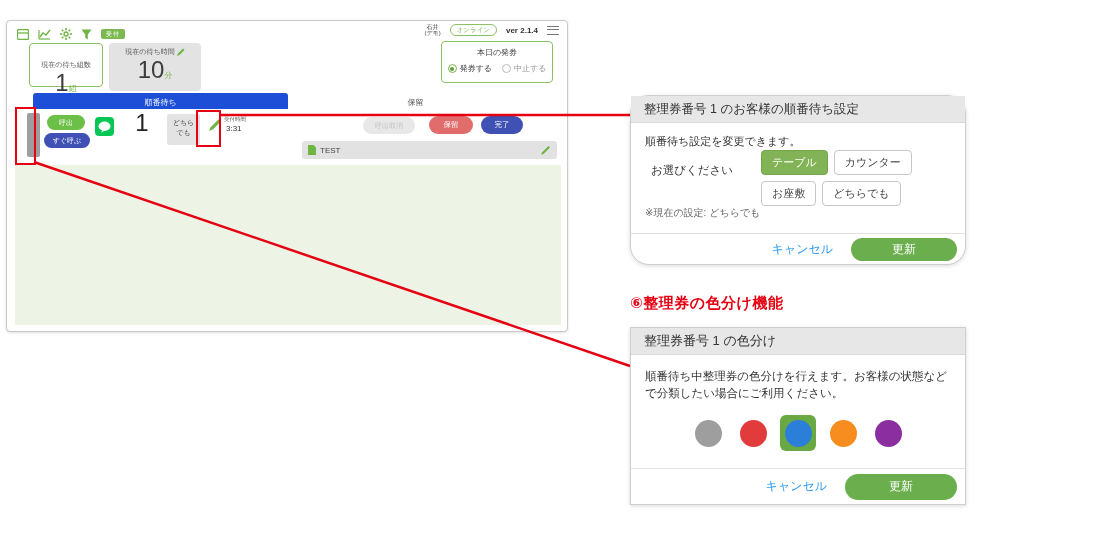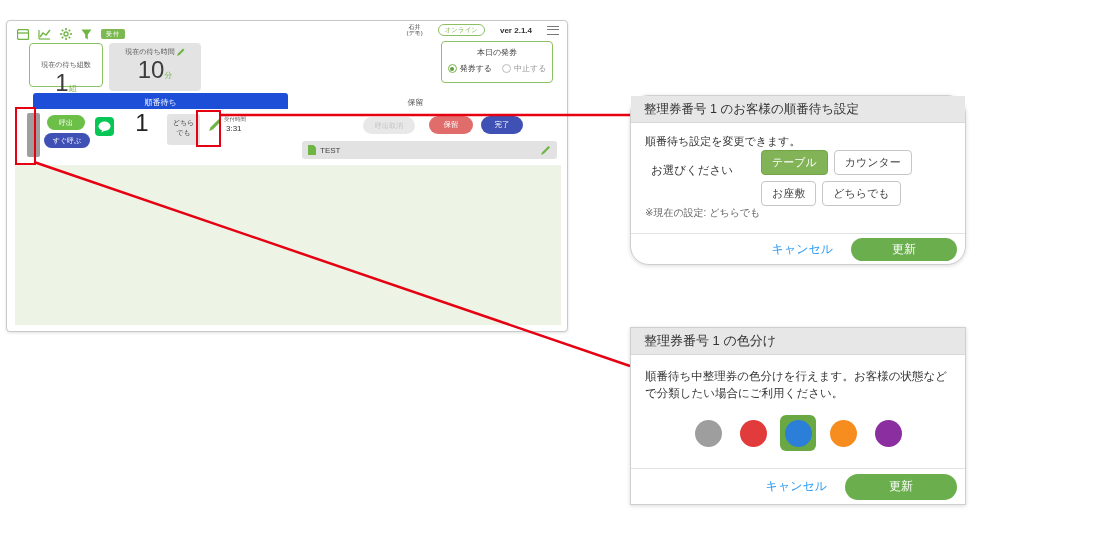--- a/index.html
+++ b/index.html
@@ -8,21 +8,21 @@
   #canvas { position:relative; width:1119px; height:548px; background:#fff; overflow:hidden; }
 
   
   .app-panel { position:absolute; left:6px; top:20px; width:562px; height:312px;
     background:#fff; border:1px solid #c9c9c9; border-radius:4px;
     box-shadow:0 1px 3px rgba(0,0,0,.12); }
   .toolbar { position:absolute; left:10px; top:5px; height:16px; display:flex; align-items:center; gap:9px; }
   .toolbar svg { display:block; }
   .tb-badge { background:#7cb950; color:#fff; font-size:6px; line-height:10px; padding:0 5px;
     border-radius:2px; letter-spacing:1px; }
-  .topright { position:absolute; right:8px; top:3px; display:flex; align-items:center; gap:15px; }
+  .topright { position:absolute; right:8px; top:3px; display:flex; align-items:center; gap:9px; }
   .user-stack { text-align:center; font-size:6px; line-height:6px; color:#444; }
   .online-pill { border:1px solid #8cc063; color:#7ab54a; font-size:6.5px; line-height:10px;
     padding:0 6px; border-radius:7px; background:#fff; }
   .ver { font-size:8px; font-weight:bold; color:#333; }
   .hamburger { width:12px; height:9px; border-top:1.5px solid #777; border-bottom:1.5px solid #777;
     position:relative; }
   .hamburger:before { content:""; position:absolute; left:0; right:0; top:2.5px; border-top:1.5px solid #777; }
 
   .stat-card1 { position:absolute; left:22px; top:22px; width:74px; height:44px;
     border:1.5px solid #8cc063; border-radius:4px; background:#fff; text-align:center; padding-top:16px; }
@@ -244,20 +244,21 @@
       </div>
     </div>
   </div>
 
   <div class="anno-box anno-box1"></div>
   <div class="anno-box anno-box2"></div>
   <svg class="anno-svg" width="1119" height="548">
     <line class="anno-line" x1="221" y1="115" x2="630" y2="115" stroke="#e50012" stroke-width="2.5"></line>
     <line class="anno-line" x1="34" y1="162" x2="630" y2="366" stroke="#e50012" stroke-width="2.5"></line>
   </svg>
+  <div class="sec-heading sec6-heading">⑥整理券の色分け機能</div>
 
   <div class="dialog dialog1">
     <div class="dlg-titlebar">整理券番号 1 のお客様の順番待ち設定</div>
     <div class="dlg1-desc">順番待ち設定を変更できます。</div>
     <div class="dlg1-field-label">お選びください</div>
     <div class="seat-options">
       <button class="opt-btn sel">テーブル</button>
       <button class="opt-btn">カウンター</button>
       <button class="opt-btn">お座敷</button>
       <button class="opt-btn">どちらでも</button>

